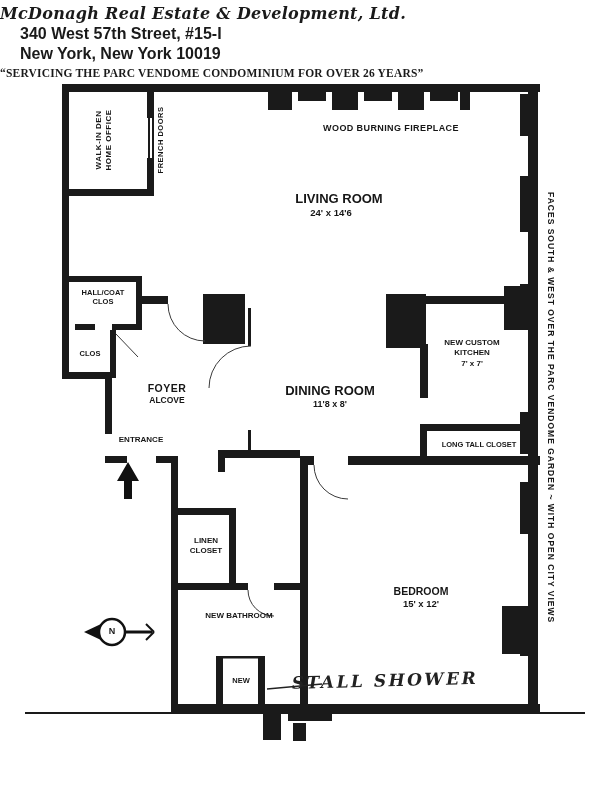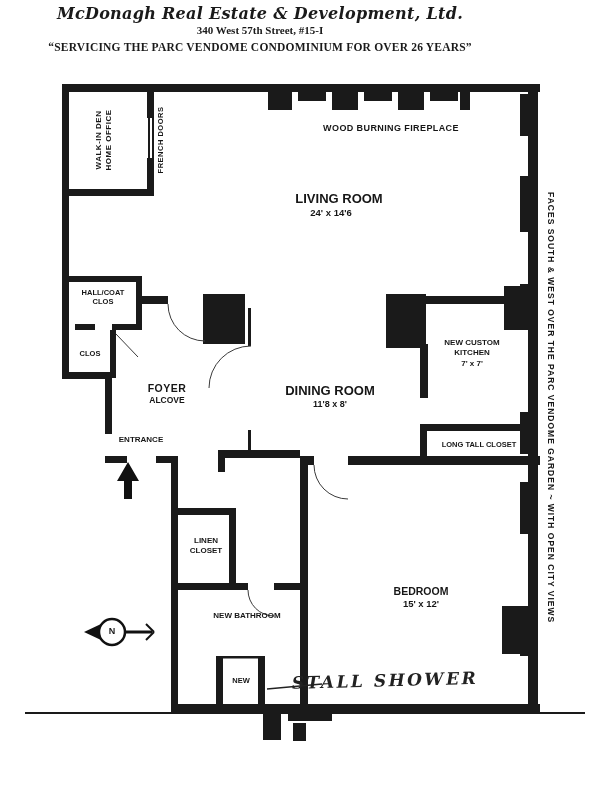--- a/index.html
+++ b/index.html
@@ -2,28 +2,28 @@
 <html><head>
 <meta charset="utf-8">
 <style>
   html,body { margin:0; padding:0; background:#e8e8e8; }
   .page {
     position:relative; width:612px; height:792px; margin:0 auto;
     background:#ffffff; overflow:hidden;
     font-family:"Liberation Sans", sans-serif; color:#1a1a1a;
   }
   
-  .letterhead { position:absolute; top:4px; left:0; width:520px; text-align:center; }
+  .letterhead { position:absolute; top:4px; left:0; width:520px; }
   .company {
     font-family:"DejaVu Serif", serif; font-weight:bold; font-style:italic;
     font-size:16px; letter-spacing:.3px; line-height:1.25;
   }
   .addr {
-    font-family:Liberation Serif, serif; font-weight:bold;
-    font-size:11px; line-height:1.22;
+    font-family:Liberation Sans, sans-serif; font-weight:bold;
+    font-size:16px; line-height:1.22;padding-left:20px;
   }
   .tagline {
     font-family:"Liberation Serif", serif; font-weight:bold;
     font-size:11.5px; letter-spacing:.2px; margin-top:4px;
   }
   
   .plan-svg { position:absolute; left:0; top:0; width:612px; height:792px; }
   .lbl {
     position:absolute; transform:translate(-50%,-50%);
     font-weight:bold; white-space:nowrap; text-align:center; color:#161616;
@@ -41,20 +41,21 @@
   }
 </style>
 </head>
 <body>
 
 <div class="page">
 
   <div class="letterhead">
     <div class="company">McDonagh Real Estate &amp; Development, Ltd.</div>
     <div class="addr">340 West 57th Street, #15-I</div>
+    <div class="addr">New York, New York 10019</div>
     <div class="tagline">“SERVICING THE PARC VENDOME CONDOMINIUM FOR OVER 26 YEARS”</div>
   </div>
 
   <svg class="plan-svg" viewBox="0 0 612 792">
     <g fill="#1a1a1a">
 
       <rect x="62" y="84" width="478" height="8"></rect>
       <rect x="528" y="84" width="10" height="628"></rect>
       <rect x="171" y="704" width="369" height="8"></rect>
 
@@ -207,21 +208,21 @@
   <div class="lbl" style="left:206px; top:546px; font-size:8px;">
     <div>LINEN</div>
     <div>CLOSET</div>
   </div>
 
   <div class="lbl" style="left:421px; top:557px;margin-top:40px;">
     <div style="font-size:10.5px;">BEDROOM</div>
     <div style="font-size:9.5px;">15' x 12'</div>
   </div>
 
-  <div class="lbl" style="left:239px; top:616px; font-size:8px;margin-left:8px;">NEW BATHROOM</div>
+  <div class="lbl" style="left:239px; top:616px; font-size:8px;">NEW BATHROOM</div>
 
   <div class="lbl" style="left:241px; top:681px; font-size:7.5px;">NEW</div>
 
   <div class="lbl hand" style="left:385px; top:681px;">STALL SHOWER</div>
 
   <div class="lbl" style="left:112px; top:632px; font-size:9px;">N</div>
 
   <div class="vside" style="left:546px; top:192px;">FACES SOUTH &amp; WEST OVER THE PARC VENDOME GARDEN ~ WITH OPEN CITY VIEWS</div>
 
 </div>

